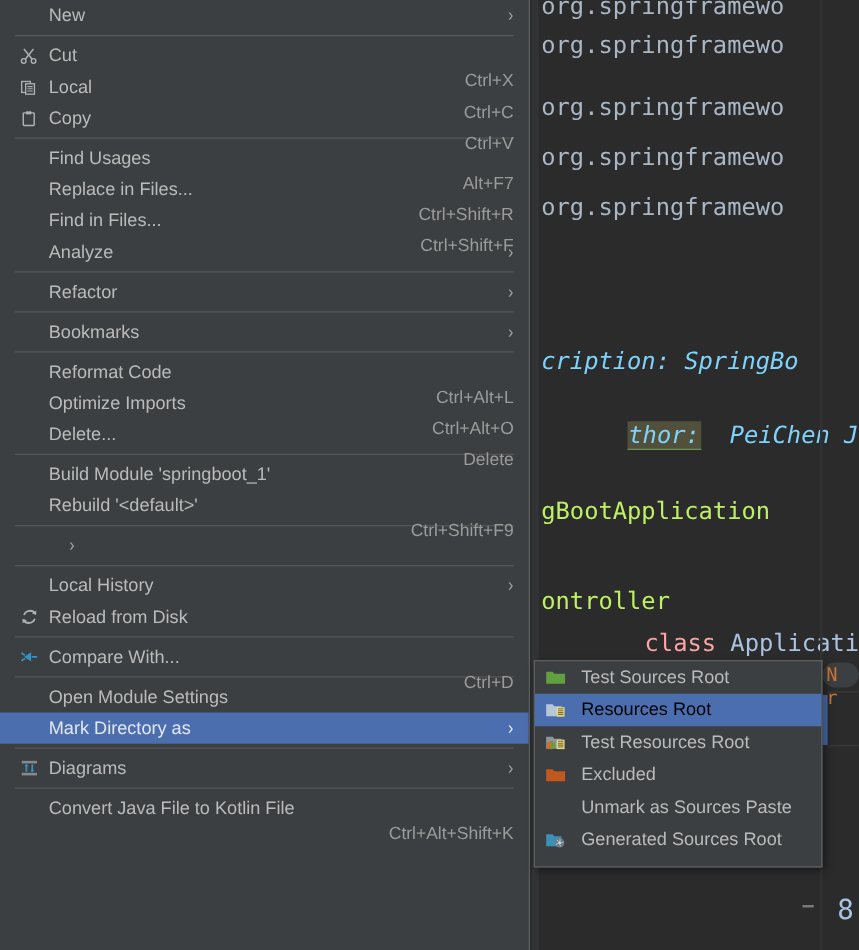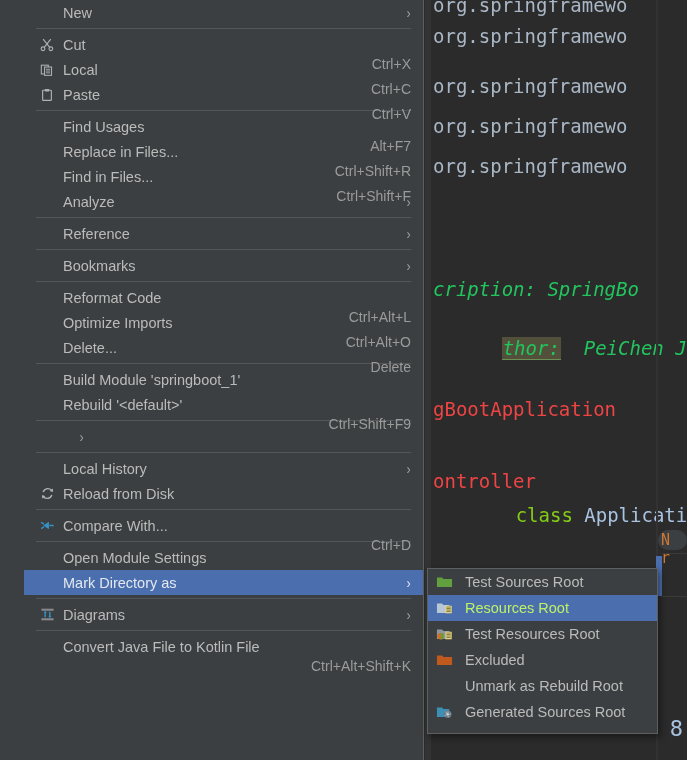--- a/index.html
+++ b/index.html
@@ -19,23 +19,23 @@
   #editor-gutter{
     position:absolute;left:0;top:0;width:6px;height:760px;
     background:#313335;
   }
   .code-line{
     position:absolute;left:8px;white-space:pre;
     font-family:"DejaVu Sans Mono","Liberation Mono",monospace;
     font-size:19px;line-height:19px;
   }
   .c-import{color:#a9b7c6;}
-  .c-comment{color:#22c55e;font-style:italic;}
-  .c-anno{color:#ef4444;}
-  .c-kw{color:#84cc16;}
+  .c-comment{color:#7dd3fc;font-style:italic;}
+  .c-anno{color:#bef264;}
+  .c-kw{color:#fca5a5;}
   .c-type{color:#a9b7c6;}
   .c-cls{color:#a9c3e0;}
   .tag-hl{background:#52503a;border-bottom:1px solid #6a9153;padding:0 1px;}
 
   #lineno-8{
     position:absolute;right:4px;top:716px;color:#a9c3e0;
     font-family:"DejaVu Sans Mono","Liberation Mono",monospace;
     font-size:22px;
   }
   #lineno-dash{
@@ -64,21 +64,20 @@
     font-family:"DejaVu Sans","Liberation Sans",sans-serif;
   }
 
   
   #ctx-menu{
     position:absolute;left:0;top:0;width:424px;height:760px;
     background:#3c3f41;
     border-right:1px solid #5e6060;
     box-sizing:border-box;
     overflow:hidden;
-    padding-left:24px;
   }
   .mi{
     position:relative;display:flex;align-items:center;
     height:25px;box-sizing:border-box;
     padding-left:12px;padding-right:12px;
     color:#bbbbbb;font-size:14.5px;cursor:default;
   }
   .mi .ic{
     width:22px;min-width:22px;height:20px;display:flex;
     align-items:center;justify-content:center;margin-right:5px;
@@ -97,32 +96,31 @@
   .sep{height:1px;background:#545658;margin:3px 12px;}
 
   
   svg{display:block;}
 
   
   #submenu{
     position:absolute;left:427px;top:528px;width:231px;height:166px;
     background:#3c3f41;border:1px solid #5e6060;box-sizing:border-box;
     box-shadow:2px 3px 7px rgba(0,0,0,.45);
-    margin-top:40px;
   }
   .smi{
     display:flex;align-items:center;height:26px;
     padding-left:8px;padding-right:10px;box-sizing:border-box;
     color:#bbbbbb;font-size:14.5px;cursor:default;
   }
   .smi .sic{width:22px;min-width:22px;height:18px;margin-right:7px;display:flex;align-items:center;}
   .smi .slbl{white-space:nowrap;}
   .smi.noicon{padding-left:37px;}
   .smi.sel{background:#4b6eaf;}
-  .smi.sel .slbl{color:#bef264;}
+  .smi.sel .slbl{color:#000000;}
 </style>
 </head>
 <body>
 
 <div id="root">
 
   <div id="editor">
     <div id="editor-gutter"></div>
 
     <div class="code-line c-import" style="top:-4px;">org.springframewo</div>
@@ -187,21 +185,21 @@
       <span class="lbl">Local</span>
       <span class="acc">Ctrl+C</span>
     </div>
     <div class="mi">
       <span class="ic">
         <svg width="14" height="14" viewBox="0 0 16 16">
           <rect x="3" y="2.6" width="10" height="11.6" rx="0.7" fill="none" stroke="#afb1b3" stroke-width="1.3"></rect>
           <rect x="5.6" y="1.2" width="4.8" height="2.8" fill="#afb1b3"></rect>
         </svg>
       </span>
-      <span class="lbl">Paste</span>
+      <span class="lbl">Copy</span>
       <span class="acc">Ctrl+V</span>
     </div>
     <div class="sep"></div>
 
     <div class="mi noicon">
       <span class="lbl">Find Usages</span>
       <span class="acc">Alt+F7</span>
     </div>
     <div class="mi noicon">
       <span class="lbl">Replace in Files...</span>
@@ -211,21 +209,21 @@
       <span class="lbl">Find in Files...</span>
       <span class="acc">Ctrl+Shift+F</span>
     </div>
     <div class="mi noicon">
       <span class="lbl">Analyze</span>
       <span class="arw">›</span>
     </div>
     <div class="sep"></div>
 
     <div class="mi noicon">
-      <span class="lbl">Reference</span>
+      <span class="lbl">Refactor</span>
       <span class="arw">›</span>
     </div>
     <div class="sep"></div>
 
     <div class="mi noicon">
       <span class="lbl">Bookmarks</span>
       <span class="arw">›</span>
     </div>
     <div class="sep"></div>
 
@@ -365,21 +363,21 @@
     <div class="smi">
       <span class="sic">
         <svg width="17" height="14" viewBox="0 0 18 14">
           <path d="M1 2.2h5.4l1.5 1.6H17v8.4H1z" fill="#c1591f"></path>
         </svg>
       </span>
       <span class="slbl">Excluded</span>
     </div>
 
     <div class="smi noicon">
-      <span class="slbl">Unmark as Rebuild Root</span>
+      <span class="slbl">Unmark as Sources Paste</span>
     </div>
 
     <div class="smi">
       <span class="sic">
         <svg width="17" height="14" viewBox="0 0 18 14">
           <path d="M1 2.2h5.4l1.5 1.6H14v8.4H1z" fill="#3c8fb5"></path>
           <circle cx="12.4" cy="9.4" r="4" fill="#6b7a85"></circle>
           <circle cx="12.4" cy="9.4" r="1.3" fill="#c7d2da"></circle>
           <path d="M12.4 5.6c1.1 1 1 2.4 0 3.3zM16 8.3c-.6 1.3-1.9 1.7-3 1.3zM13.9 12.9c-1.3-.5-1.8-1.8-1.5-2.9zM8.9 11.5c.4-1.4 1.7-1.9 2.8-1.6zM9.5 6.6c1.4.2 2.1 1.4 2 2.5z" fill="#c7d2da"></path>
         </svg>

